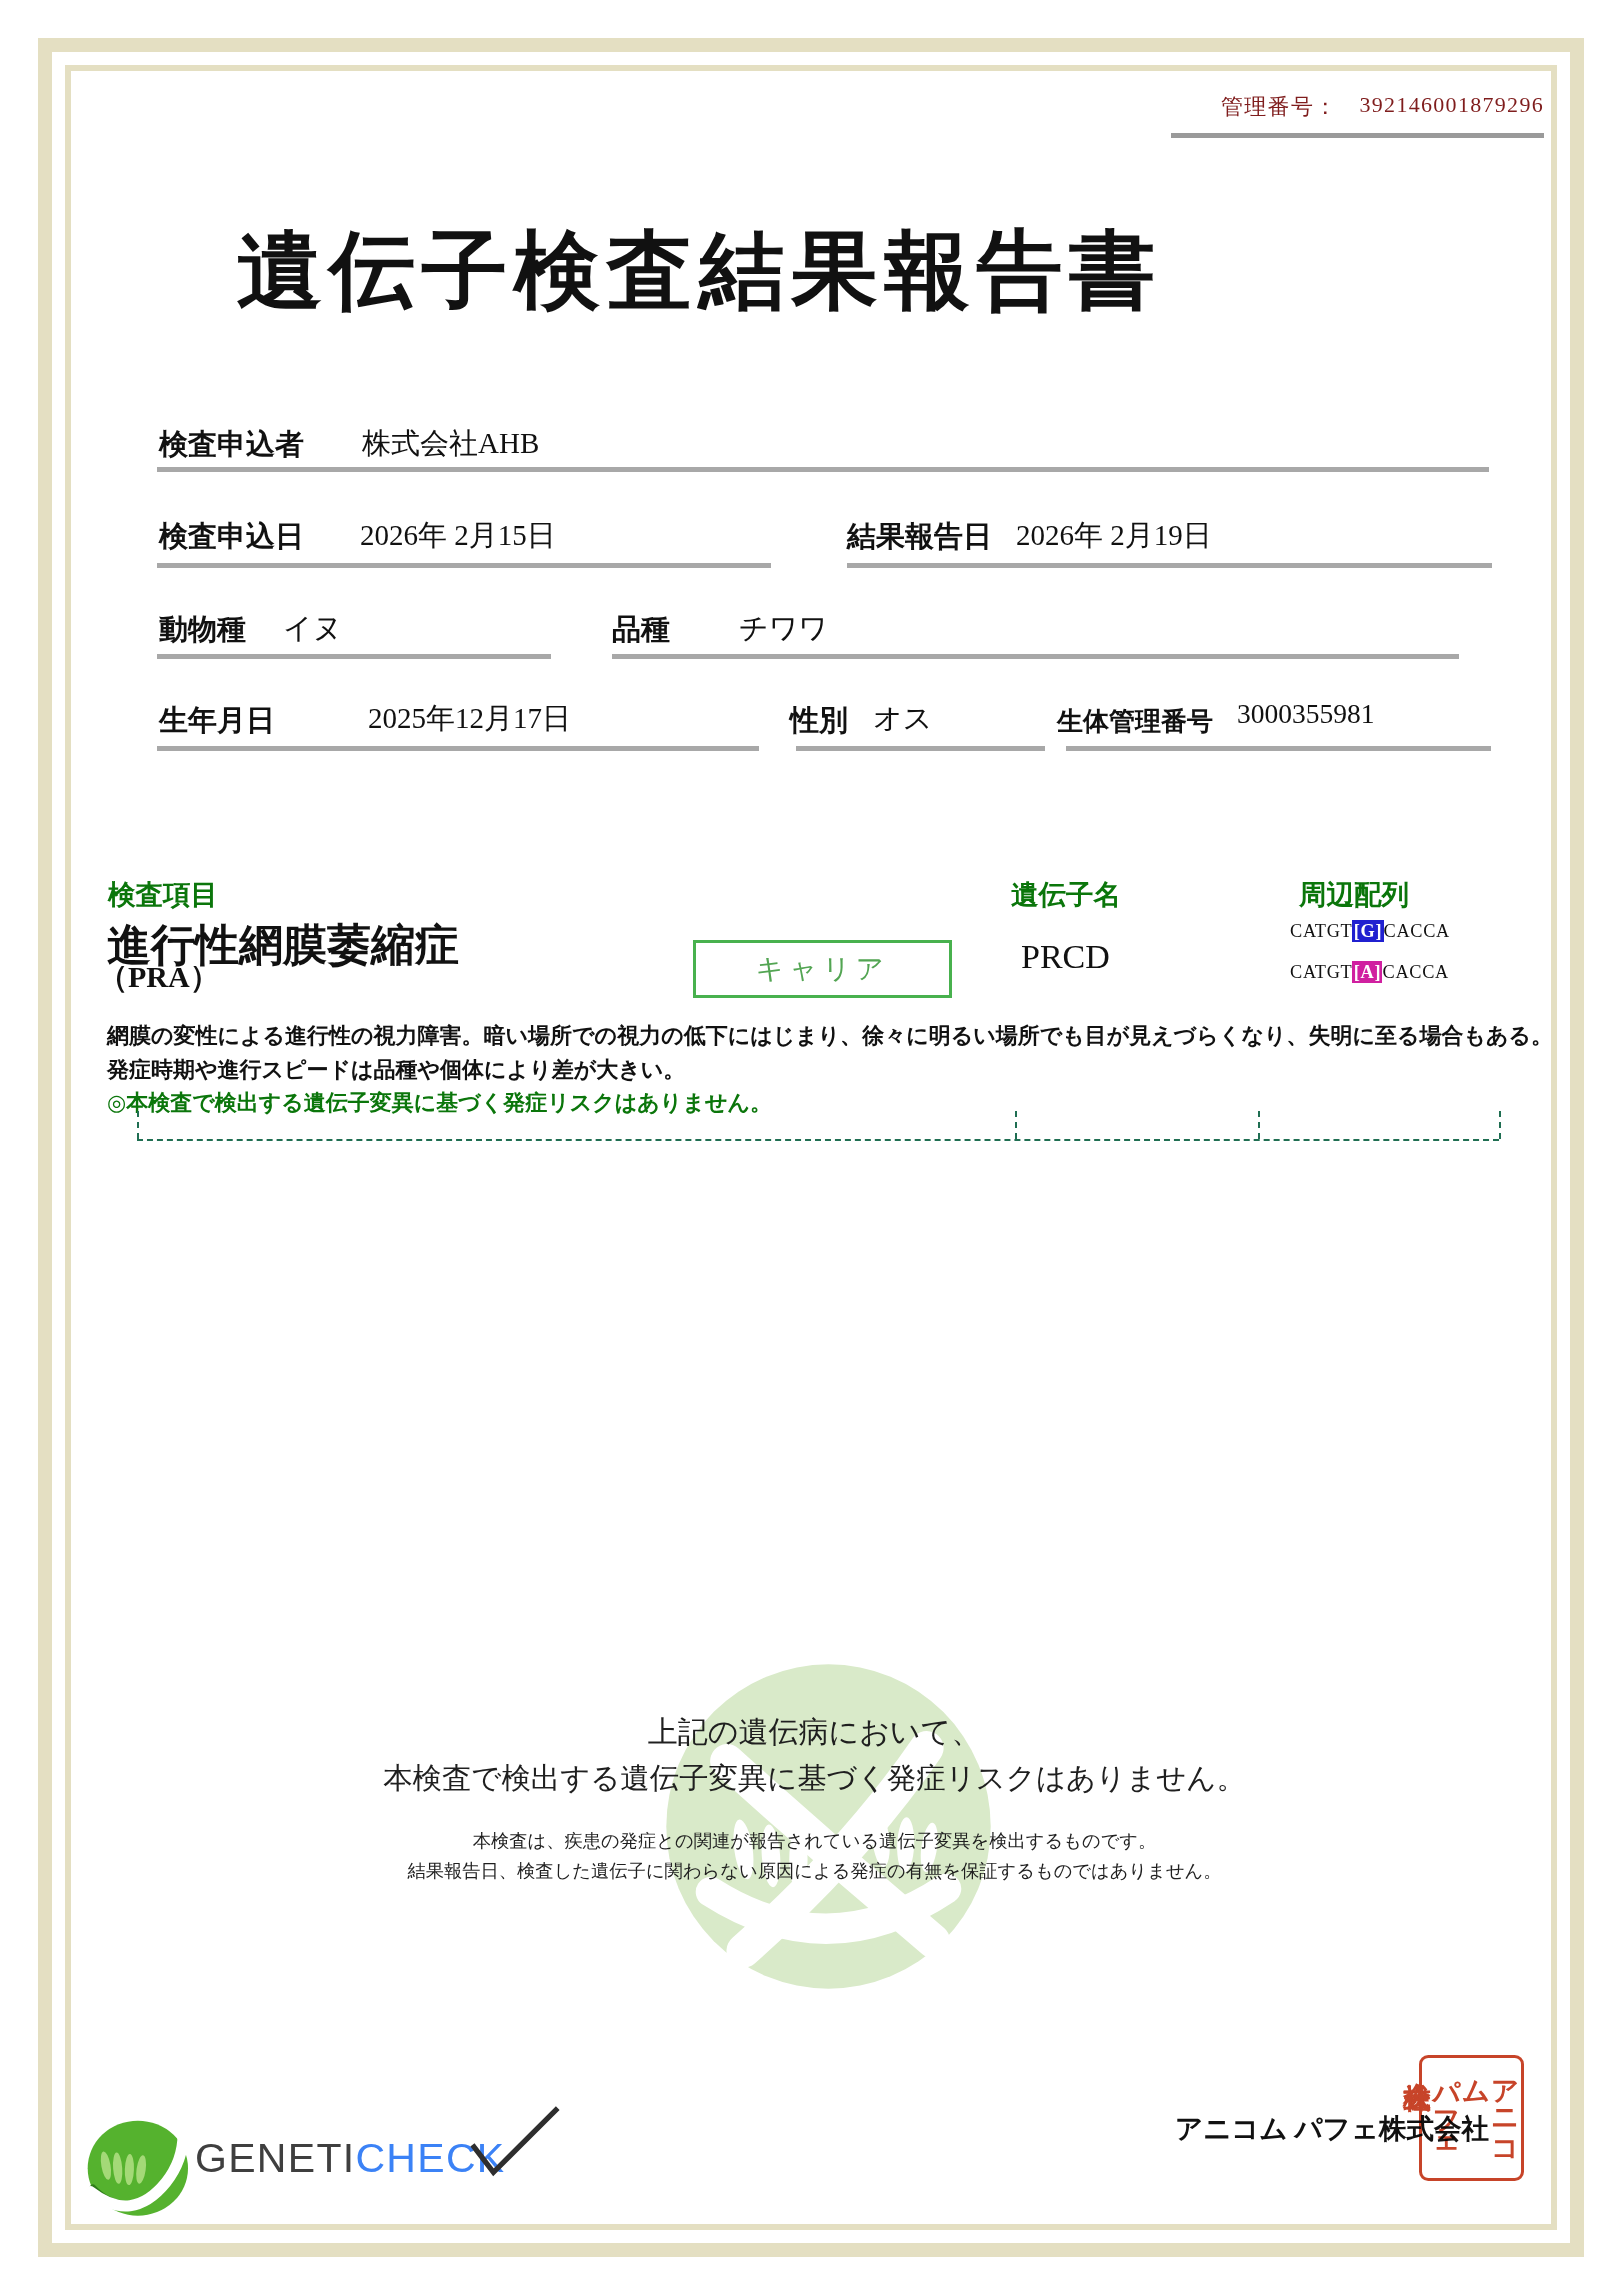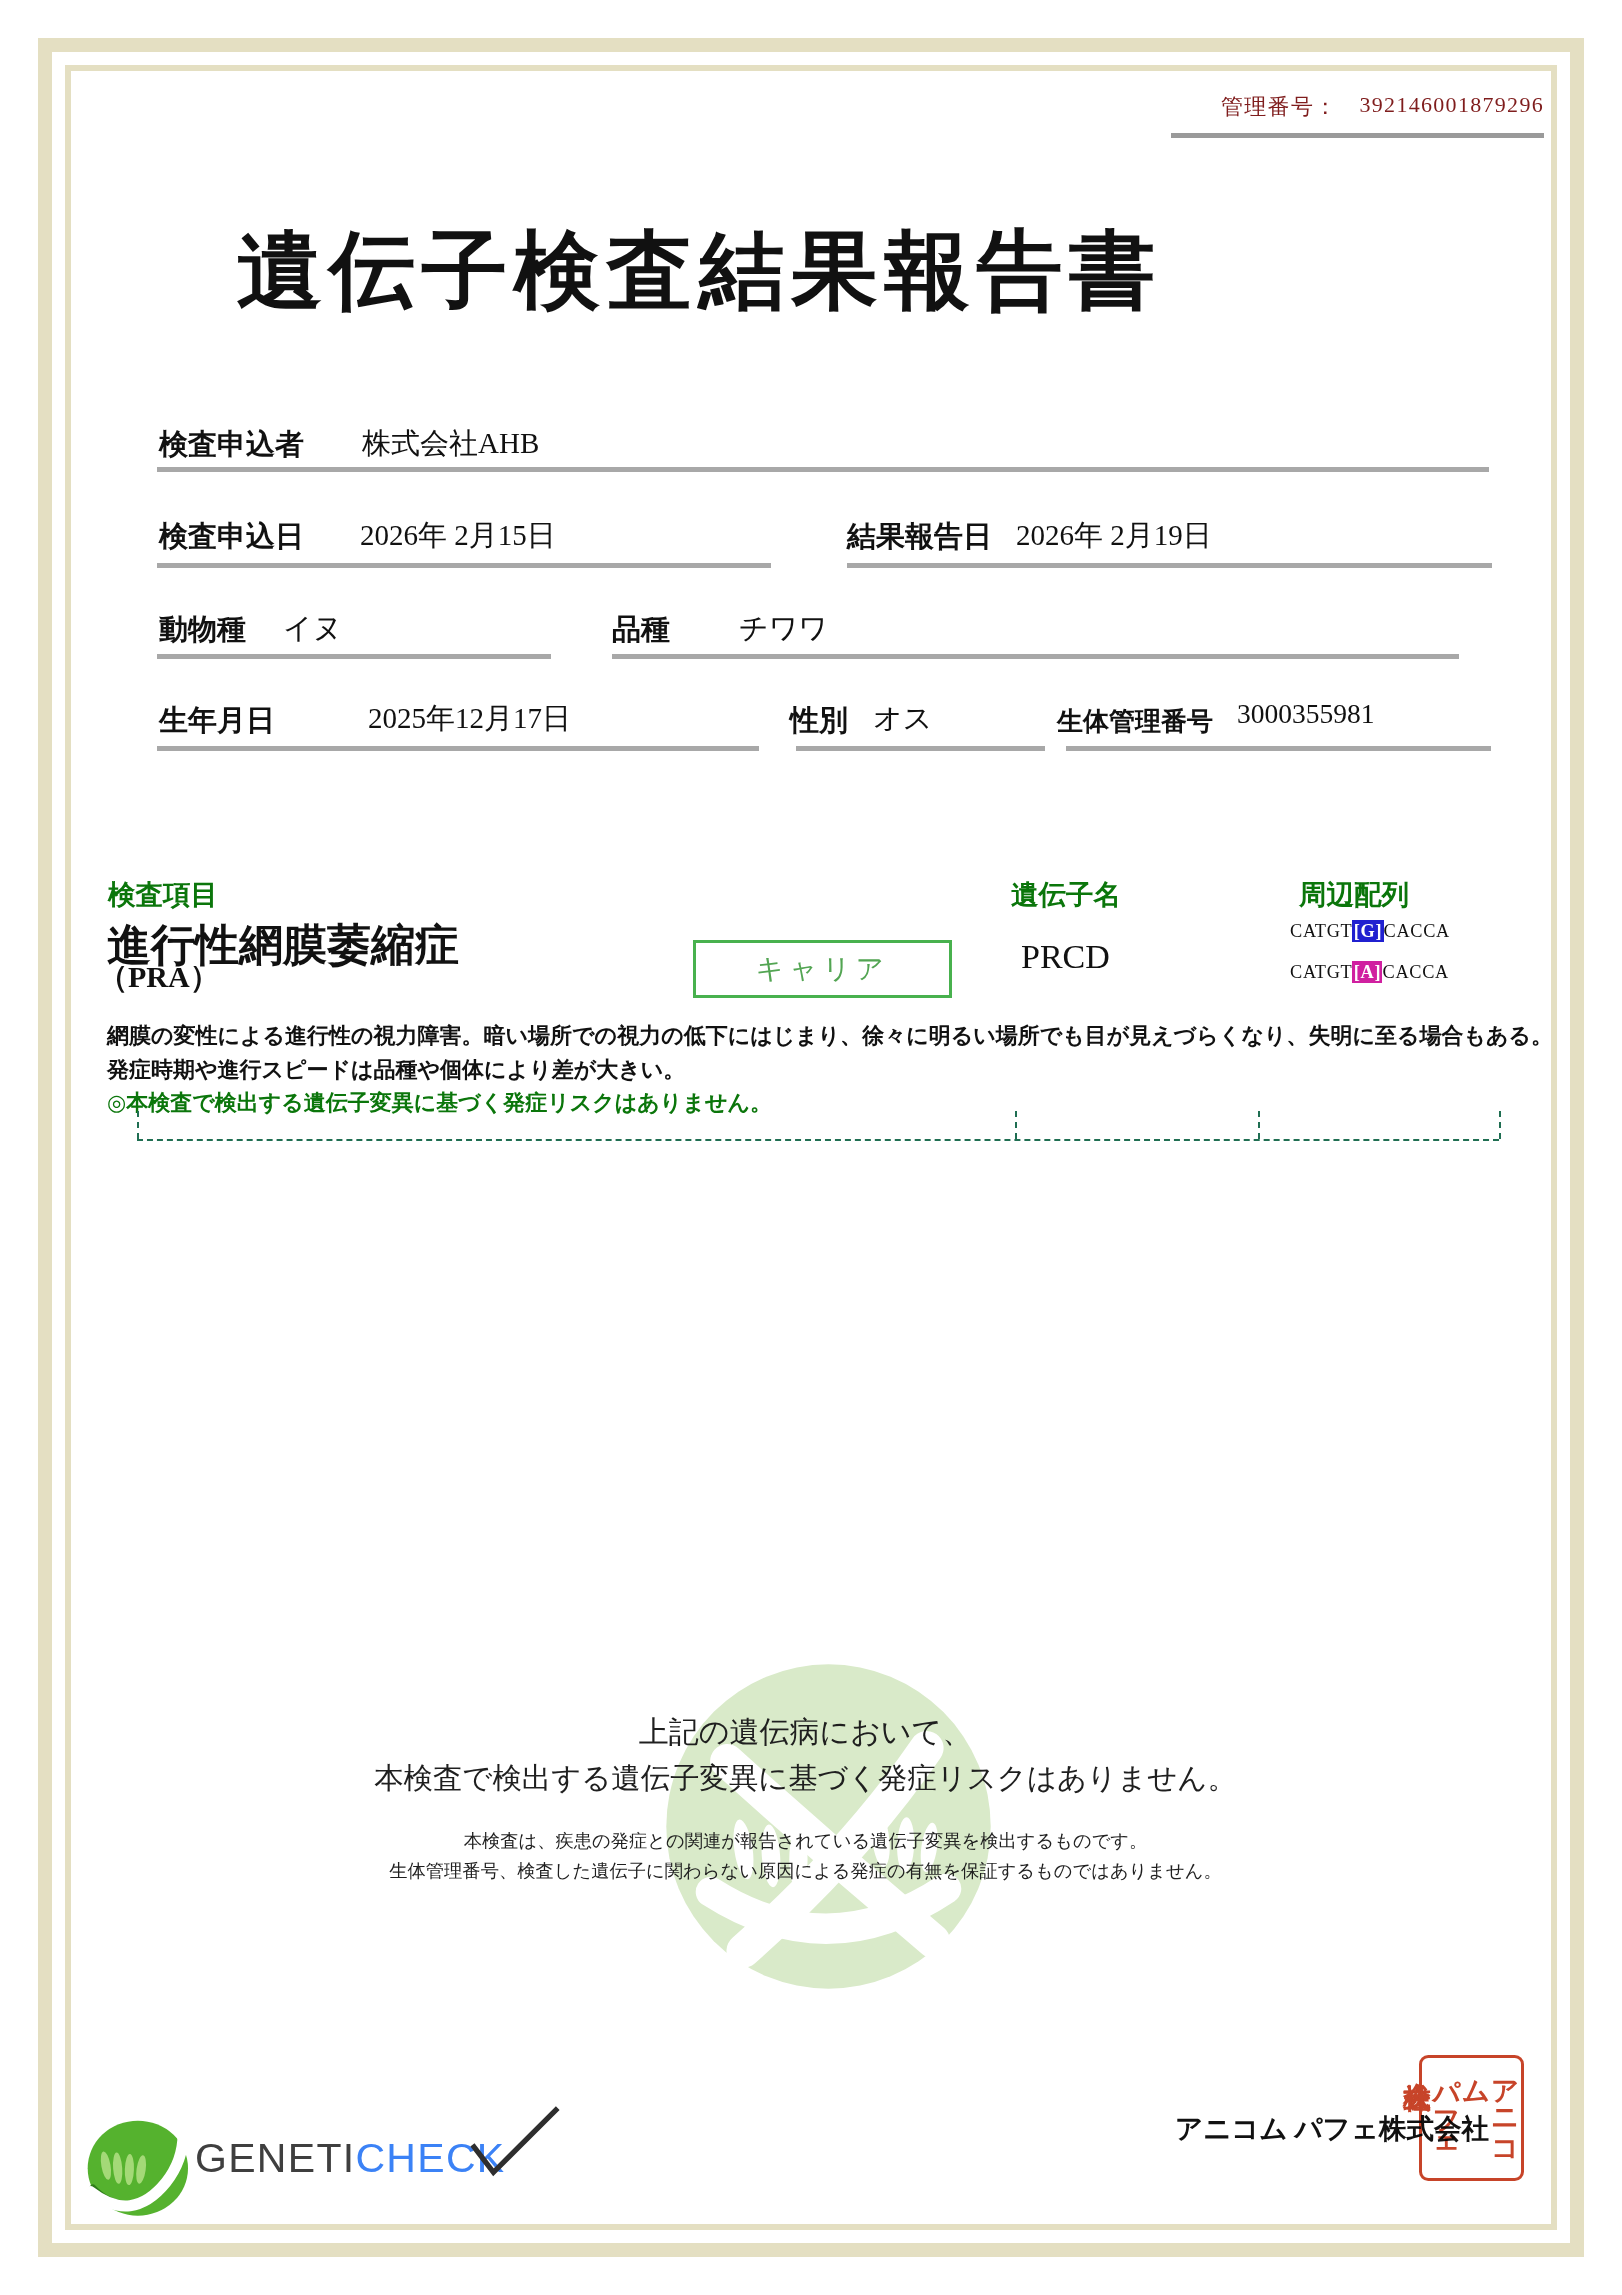--- a/index.html
+++ b/index.html
@@ -31,21 +31,21 @@
   .allele-g{background:#2020d0;}
   .allele-a{background:#d020a0;}
   .desc{font-size:22px;font-weight:bold;white-space:nowrap;z-index:2;}
   .desc-green{color:#0b760b;}
   
   .vdash{width:0;height:27.5px;border-left:2px dashed #1f6e52;top:1111px;z-index:2;}
   .hdash{left:137px;top:1139px;width:1362px;height:0;border-top:2.6px dashed #1f6e52;z-index:2;}
   
   .wm{left:665px;top:1663px;z-index:0;}
   
-  .sum{left:4px;width:1603px;text-align:center;font-family:"Liberation Sans","DejaVu Sans",sans-serif;
+  .sum{left:13px;width:1603px;text-align:center;font-family:"Liberation Sans","DejaVu Sans",sans-serif;
        color:#1f1f1f;white-space:nowrap;z-index:2;}
   .sum-1{top:1712px;font-size:30px;}
   .sum-2{top:1759px;font-size:29.4px;}
   .note-1{top:1828px;font-size:18.3px;}
   .note-2{top:1858px;font-size:18.3px;}
   
   .logo-mark{left:86px;top:2120px;z-index:2;}
   .logo-text{left:195px;top:2135px;font-family:"Liberation Sans","DejaVu Sans",sans-serif;
              font-size:41px;letter-spacing:1.3px;white-space:nowrap;z-index:2;}
   .logo-geneti{color:#3f3f3f;}
@@ -140,21 +140,21 @@
     <ellipse cx="204" cy="300" rx="14" ry="48" fill="#ffffff"></ellipse>
     <ellipse cx="246" cy="300" rx="14" ry="46" fill="#ffffff" transform="rotate(4 246 300)"></ellipse>
     <ellipse cx="330" cy="270" rx="13" ry="42" fill="#ffffff" transform="rotate(-6 330 270)"></ellipse>
     <ellipse cx="368" cy="278" rx="13" ry="42" fill="#ffffff" transform="rotate(2 368 278)"></ellipse>
     <ellipse cx="404" cy="282" rx="12" ry="38" fill="#ffffff" transform="rotate(8 404 282)"></ellipse>
   </svg>
 
   <div class="abs sum sum-1">上記の遺伝病において、</div>
   <div class="abs sum sum-2">本検査で検出する遺伝子変異に基づく発症リスクはありません。</div>
   <div class="abs sum note-1">本検査は、疾患の発症との関連が報告されている遺伝子変異を検出するものです。</div>
-  <div class="abs sum note-2">生体管理番号、検査した遺伝子に関わらない原因による発症の有無を保証するものではありません。</div>
+  <div class="abs sum note-2">結果報告日、検査した遺伝子に関わらない原因による発症の有無を保証するものではありません。</div>
 
   <svg class="abs logo-mark" width="105" height="99" viewBox="0 0 160 152">
     <ellipse cx="79" cy="74" rx="77" ry="73" fill="#55b22e"></ellipse>
     <ellipse cx="30" cy="70" rx="7" ry="22" fill="#a4d977" transform="rotate(-10 30 70)"></ellipse>
     <ellipse cx="48" cy="74" rx="7" ry="24" fill="#a4d977" transform="rotate(-4 48 74)"></ellipse>
     <ellipse cx="66" cy="76" rx="7" ry="24" fill="#a4d977" transform="rotate(2 66 76)"></ellipse>
     <ellipse cx="84" cy="76" rx="7" ry="22" fill="#a4d977" transform="rotate(8 84 76)"></ellipse>
     <path d="M10 104 Q 44 140 92 126" stroke="#2e7d1a" stroke-width="10" fill="none" stroke-linecap="round"></path>
     <path d="M6 110 Q 70 160 122 96 Q 152 58 148 10" stroke="#ffffff" stroke-width="17" fill="none" stroke-linecap="round"></path>
   </svg>

